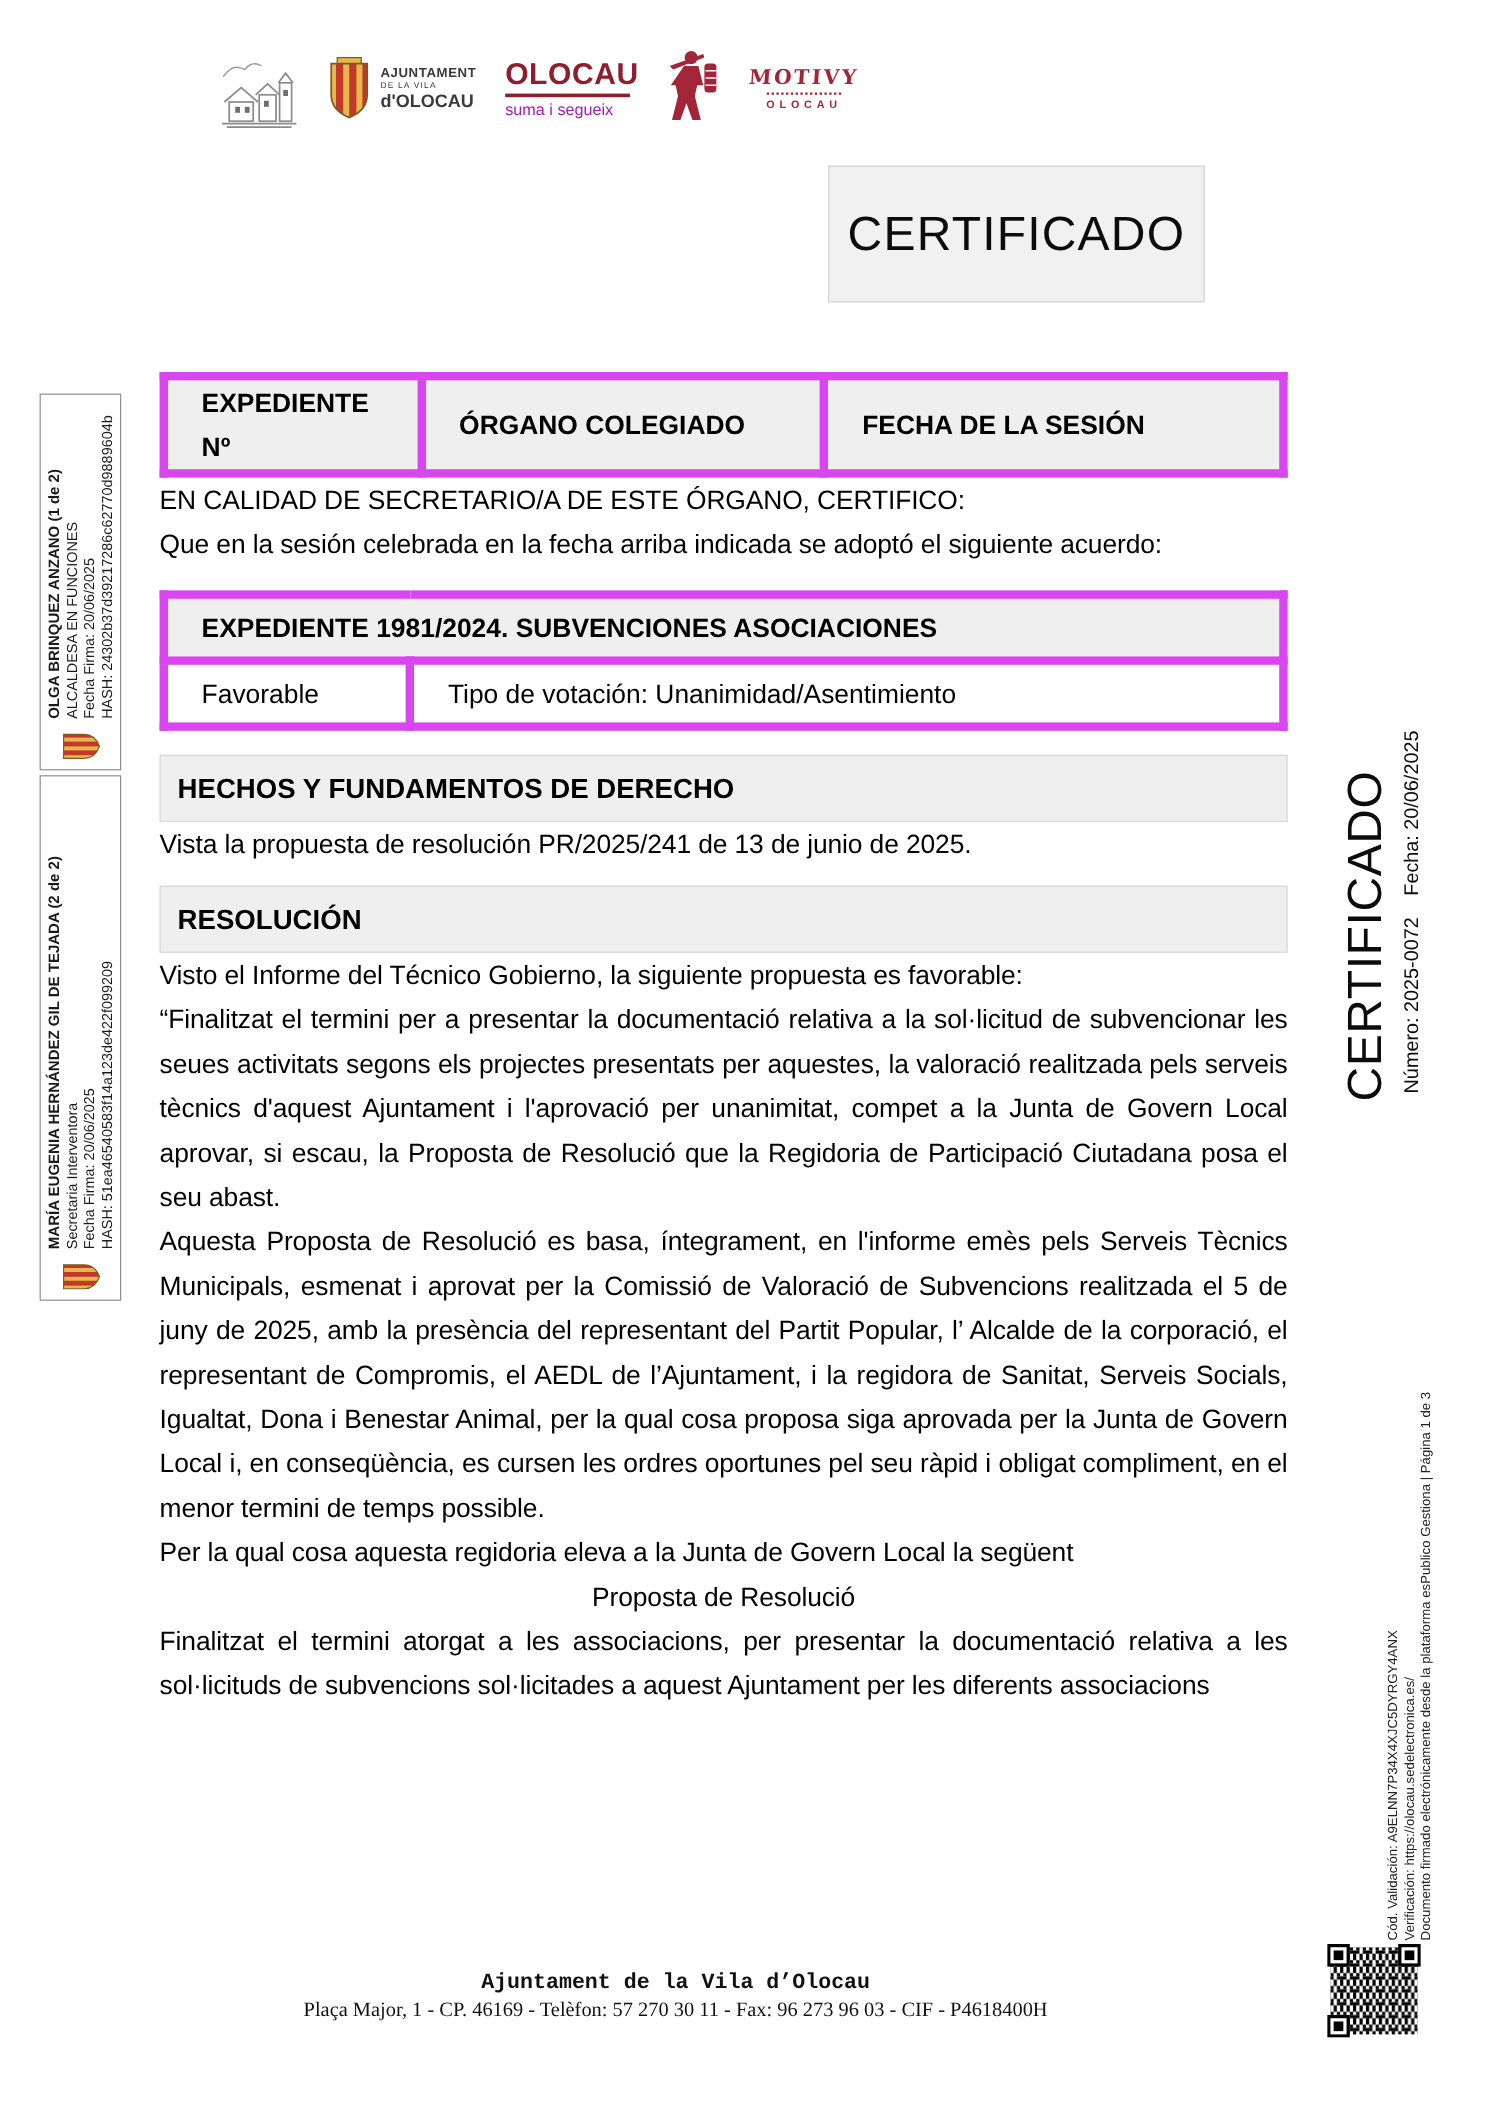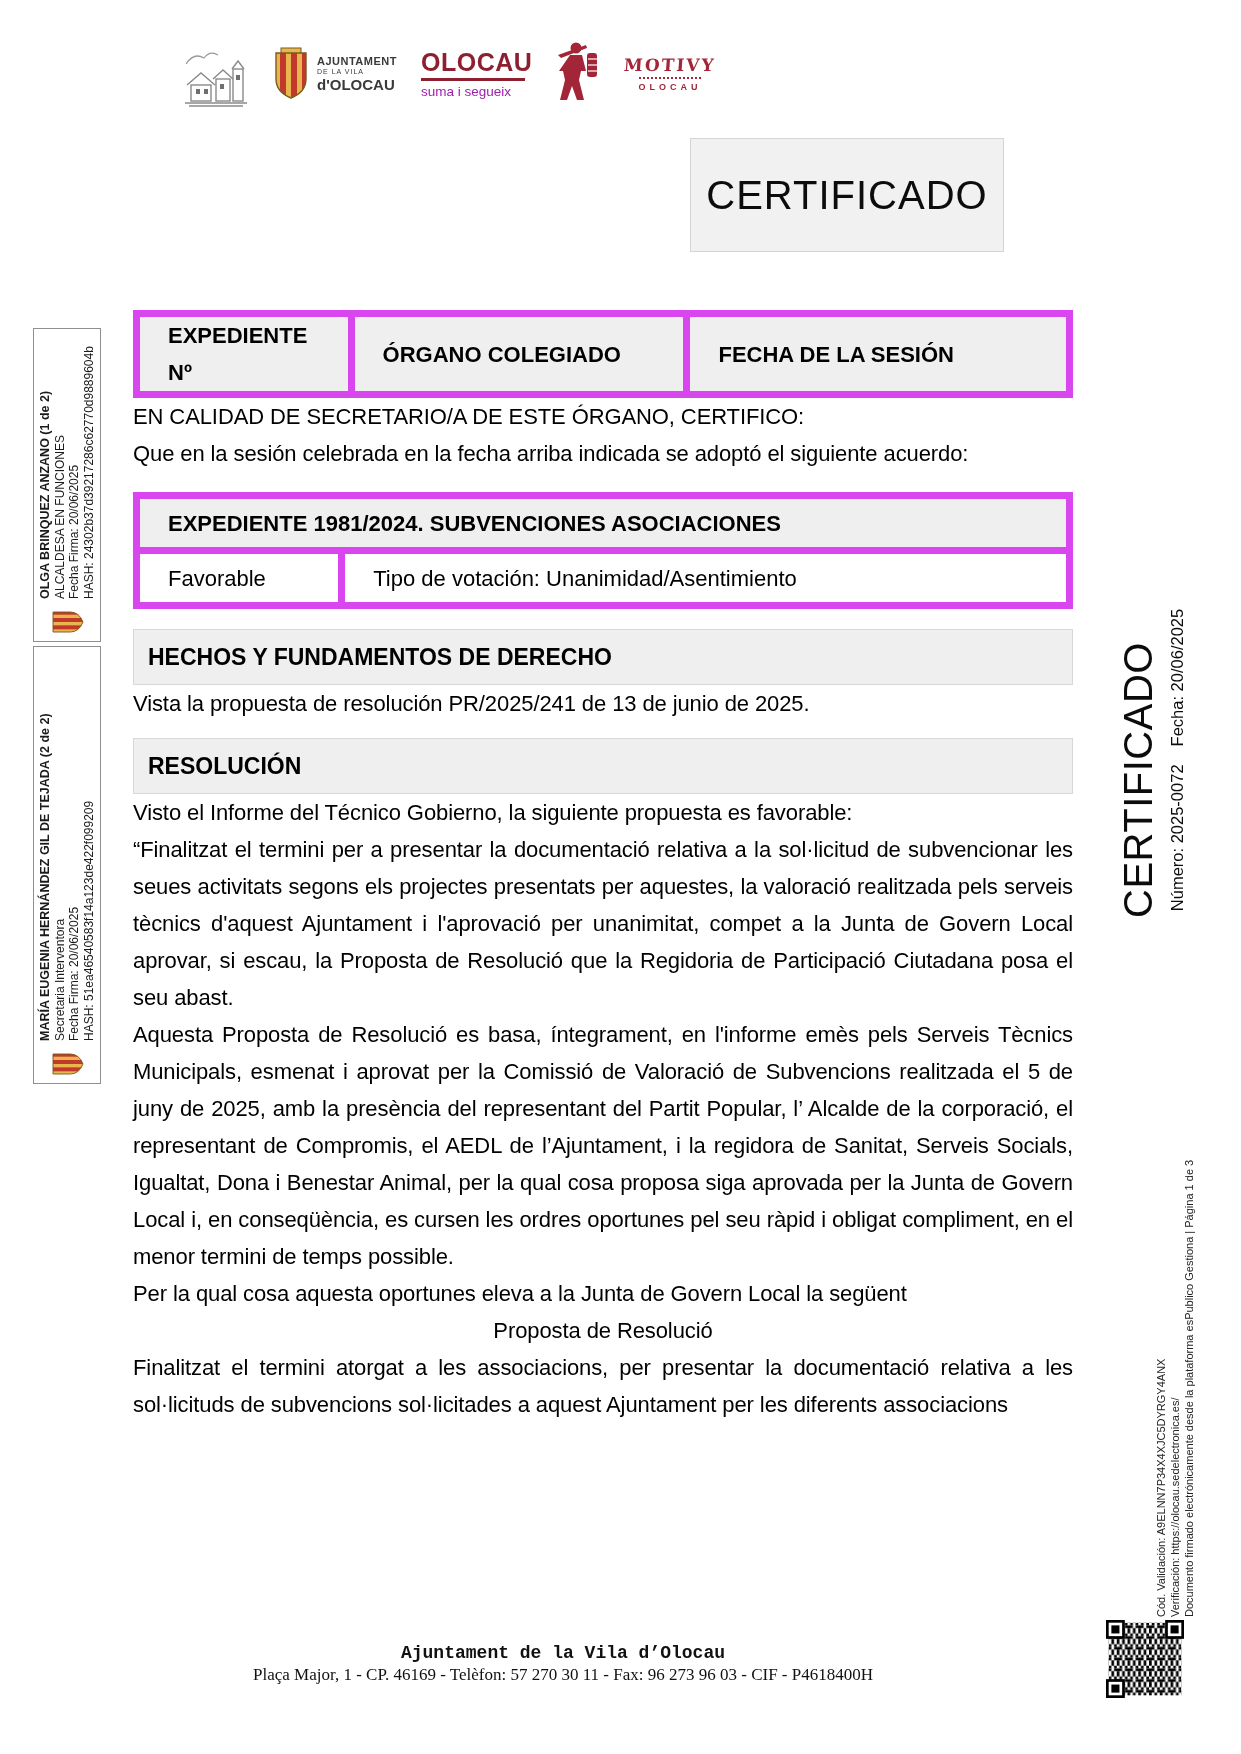--- a/index.html
+++ b/index.html
@@ -214,21 +214,21 @@
     <p class="m-vista">Vista la propuesta de resolución PR/2025/241 de 13 de junio de 2025.</p>
 
     <div class="sec-box resol">
       <span>RESOLUCIÓN</span>
     </div>
 
     <p class="m-visto">Visto el Informe del Técnico Gobierno, la siguiente propuesta es favorable:</p>
 
     <p class="just m-p1">“Finalitzat el termini per a presentar la documentació relativa a la sol·licitud de subvencionar les seues activitats segons els projectes presentats per aquestes, la valoració realitzada pels serveis tècnics d'aquest Ajuntament i l'aprovació per unanimitat, compet a la Junta de Govern Local aprovar, si escau, la Proposta de Resolució que la Regidoria de Participació Ciutadana posa el seu abast.</p>
     <p class="just m-p2">Aquesta Proposta de Resolució es basa, íntegrament, en l'informe emès pels Serveis Tècnics Municipals, esmenat i aprovat per la Comissió de Valoració de Subvencions realitzada el 5 de juny de 2025, amb la presència del representant del Partit Popular, l’ Alcalde de la corporació, el representant de Compromis, el AEDL de l’Ajuntament, i la regidora de Sanitat, Serveis Socials, Igualtat, Dona i Benestar Animal, per la qual cosa proposa siga aprovada per la Junta de Govern Local i, en conseqüència, es cursen les ordres oportunes pel seu ràpid i obligat compliment, en el menor termini de temps possible.</p>
-    <p class="m-p3">Per la qual cosa aquesta oportunes eleva a la Junta de Govern Local la següent</p>
+    <p class="m-p3">Per la qual cosa aquesta regidoria eleva a la Junta de Govern Local la següent</p>
     <p class="center m-p4">Proposta de Resolució</p>
     <p class="just m-p5">Finalitzat el termini atorgat a les associacions, per presentar la documentació relativa a les sol·licituds de subvencions sol·licitades a aquest Ajuntament per les diferents associacions</p>
   </div>
 
   <div class="page-footer">
     <div class="fname">Ajuntament de la Vila d’Olocau</div>
     <div>Plaça Major, 1 - CP. 46169 - Telèfon: 57 270 30 11 - Fax: 96 273 96 03 - CIF - P4618400H</div>
   </div>
 
   <div class="signer signer-1">

